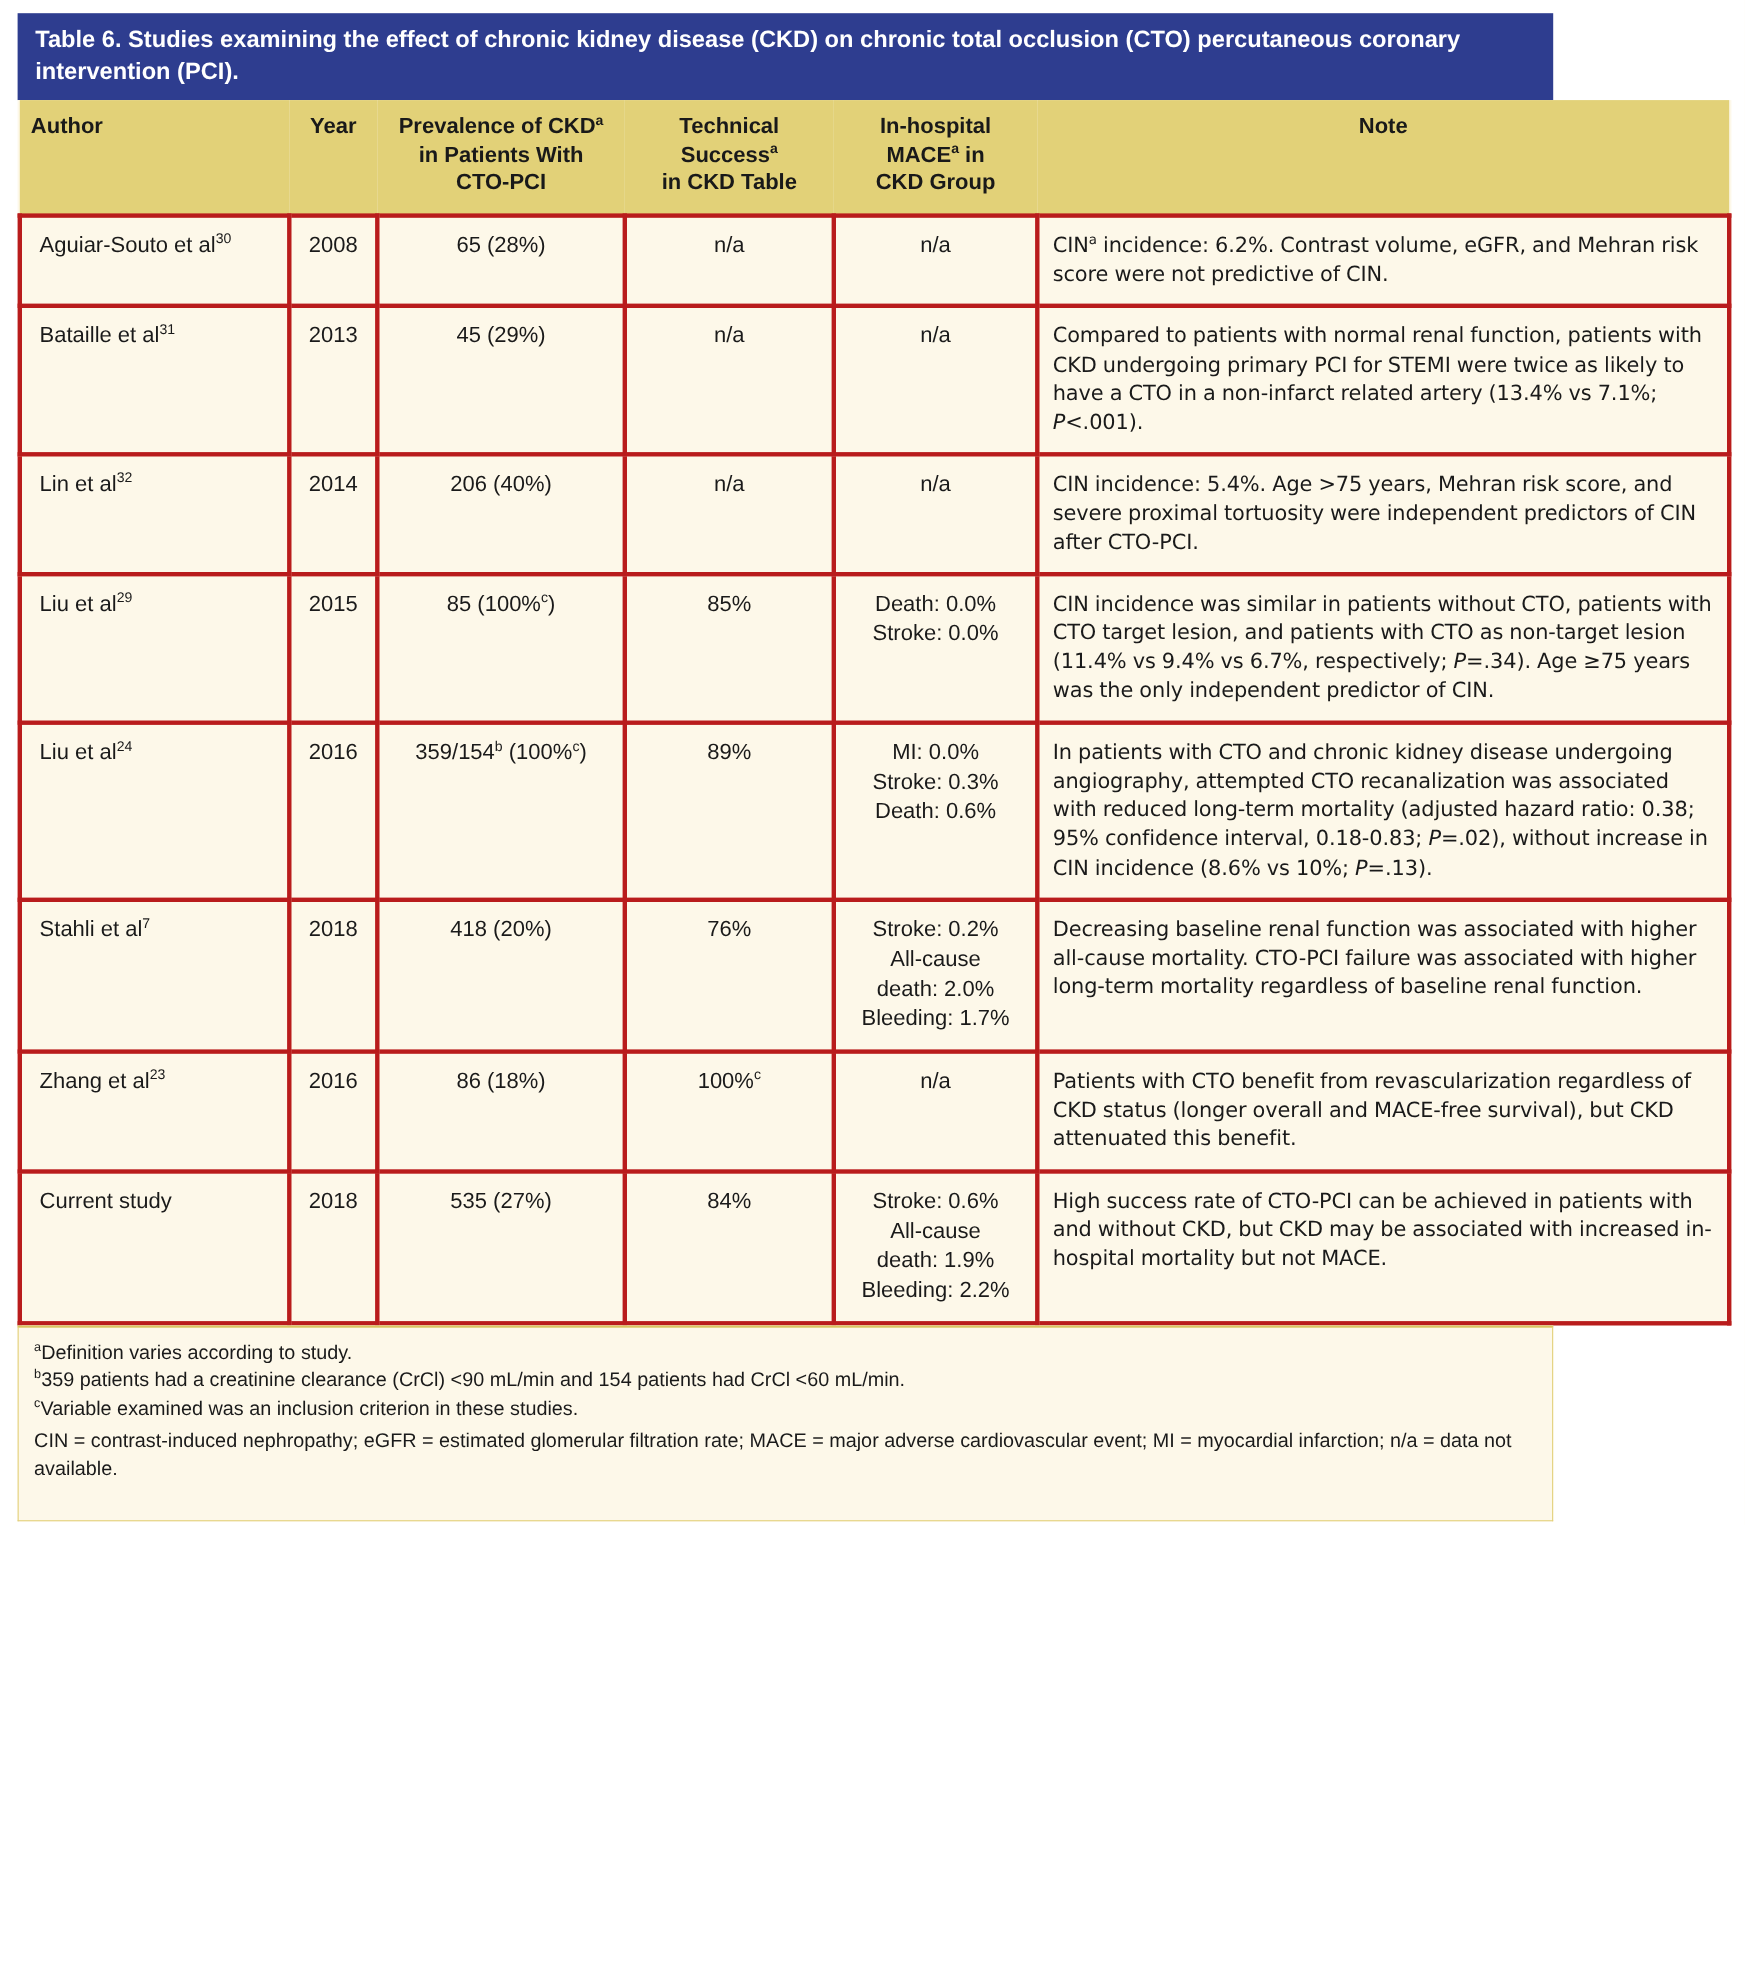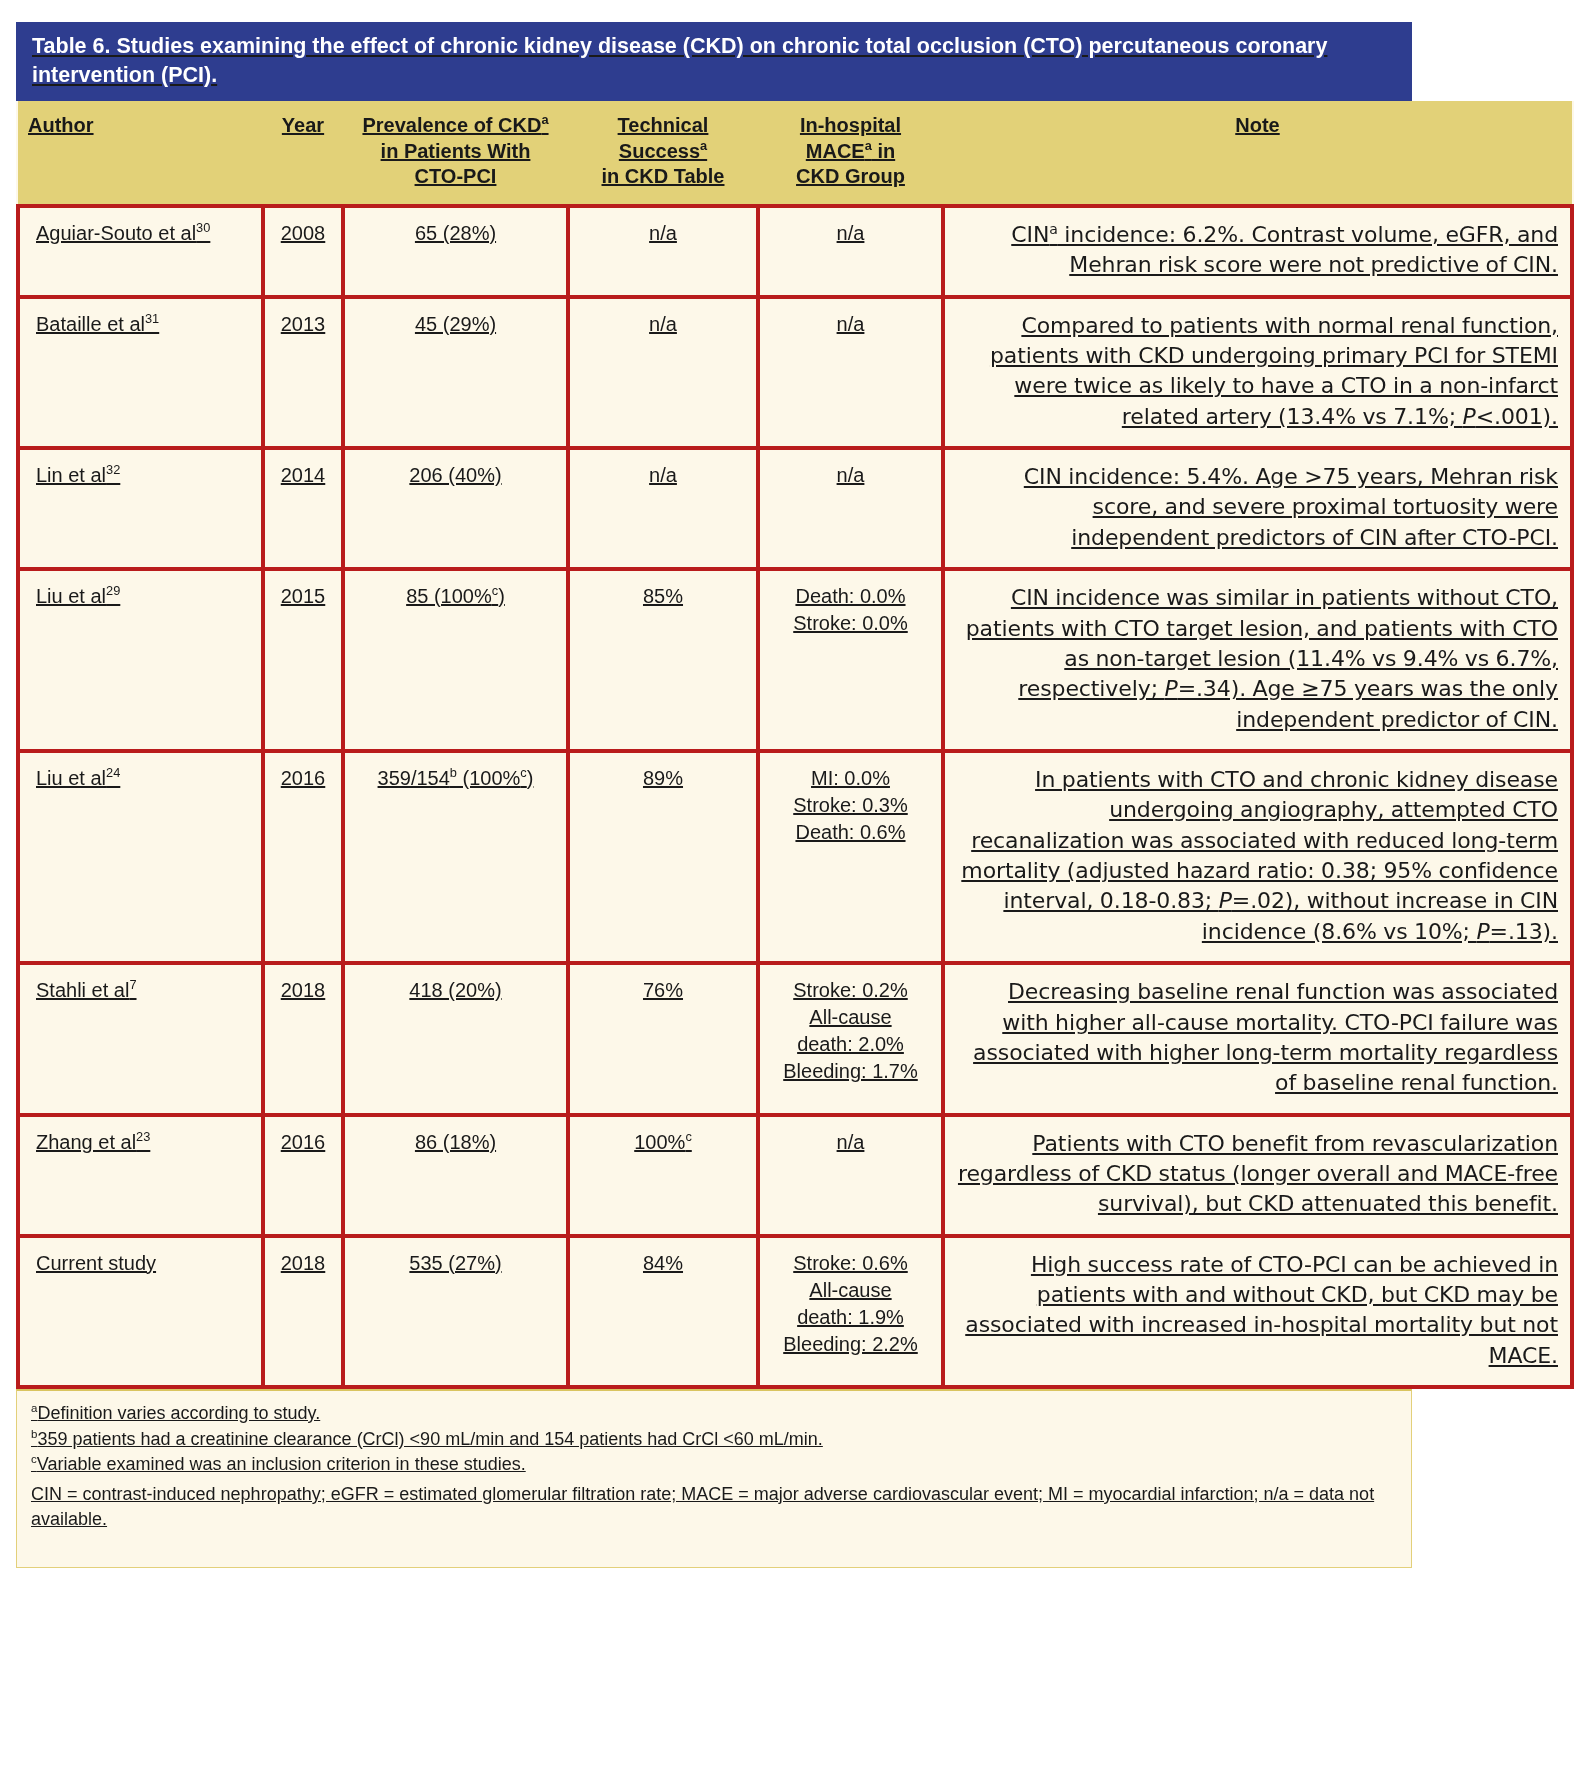--- a/index.html
+++ b/index.html
@@ -8,24 +8,23 @@
     background: #ffffff;
   }
   body {
     width: 1586px;
     height: 1788px;
     font-family: "Liberation Sans", sans-serif;
     color: #1a1a1a;
   }
 
   .table-wrap {
-    margin: 22px 16px 0 16px;
+    margin: 12px 16px 0 16px;
     width: 1396px;
     box-sizing: border-box;
-    text-decoration: underline;
   }
 
   
   .title-band {
     background: #2e3d8f;
     color: #ffffff;
     font-weight: bold;
     font-size: 21.5px;
     line-height: 1.33;
     padding: 10px 16px 12px 16px;
@@ -77,23 +76,23 @@
   }
   tbody td.year,
   tbody td.prev,
   tbody td.tech,
   tbody td.mace {
     text-align: center;
     font-size: 20px;
     line-height: 1.35;
   }
   tbody td.note {
-    text-align: right;
+    text-align: left;
     font-family: "DejaVu Sans", sans-serif;
-    font-size: 22px;
+    font-size: 19px;
     line-height: 1.38;
     letter-spacing: -0.1px;
     word-spacing: -0.4px;
   }
   tbody td.note em { font-style: italic; }
 
   .mace-line { display: block; }
 
   sup {
     font-size: 0.64em;

